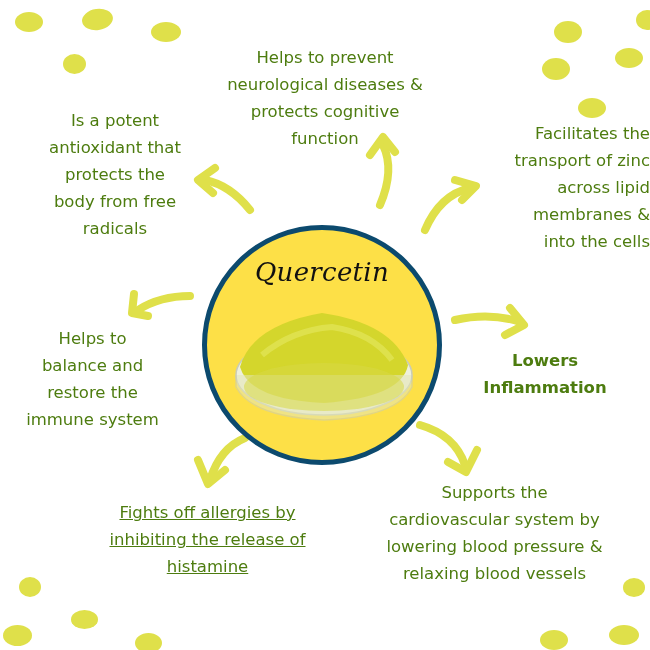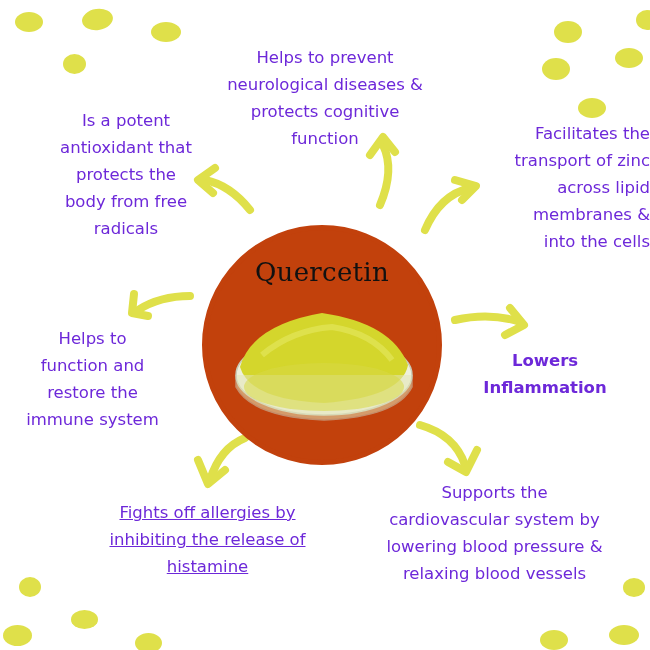--- a/index.html
+++ b/index.html
@@ -7,34 +7,35 @@
       width: 650px; height: 650px; position: relative; overflow: hidden;
       background: #ffffff;
       font-family: "DejaVu Sans", sans-serif;
       color: #111111;
     }
     .dot {
       position: absolute; background: #dfe04a; border-radius: 50%;
     }
     .center-circle {
       position: absolute; left: 202px; top: 225px; width: 240px; height: 240px;
-      border-radius: 50%; background: #c2410c; border: 5px solid #c2410c;
+      border-radius: 50%; background: #fde047; border: 5px solid #0c4a6e;
       box-sizing: border-box;
+      font-style: italic;
     }
     .title {
       position: absolute; left: 0; width: 100%; top: 27px; text-align: center;
       font-family: "DejaVu Serif", serif; font-size: 26px; color: #111;
       letter-spacing: 0.3px;
     }
     .dish {
       position: absolute; left: 25px; top: 75px; width: 185px; height: 120px;
     }
     .benefit {
       position: absolute; text-align: center; font-size: 16.5px; line-height: 27px;
-      color: #6d28d9; white-space: pre-line;
+      color: #4d7c0f; white-space: pre-line;
     }
     .arrows { position: absolute; left: 0; top: 0; width: 650px; height: 650px; }
   </style>
 </head>
 <body>
 
 <div class="dot" style="left:15px;top:12px;width:28px;height:20px;"></div>
 <div class="dot" style="left:82px;top:9px;width:31px;height:21px;transform:rotate(-8deg);"></div>
 <div class="dot" style="left:151px;top:22px;width:30px;height:20px;"></div>
 <div class="dot" style="left:63px;top:54px;width:23px;height:20px;"></div>
@@ -88,32 +89,32 @@
     <path d="M30 50 Q60 25 100 22 Q140 28 160 55" fill="none" stroke="#e3e55a" stroke-width="6" opacity="0.7"></path>
     <path d="M4 70 L4 82 Q20 112 92 115 Q165 112 180 82 L180 70" fill="#e4e6b8" opacity="0.55" stroke="#c9ccb8" stroke-width="1.5"></path>
     <ellipse cx="92" cy="82" rx="80" ry="24" fill="#d7d945" opacity="0.55"></ellipse>
   </svg>
 </div>
 
 <div class="benefit" style="left:200px;top:44px;width:250px;">Helps to prevent
 neurological diseases &amp;
 protects cognitive
 function</div>
-<div class="benefit" style="left:31px;top:107px;width:190px;text-align:center;">Is a potent
+<div class="benefit" style="left:20px;top:107px;width:190px;text-align:center;">Is a potent
 antioxidant that
 protects the
 body from free
 radicals</div>
 <div class="benefit" style="left:465px;top:120px;width:185px;text-align:right;">Facilitates the
 transport of zinc
 across lipid
 membranes &amp;
 into the cells</div>
 <div class="benefit" style="left:5px;top:325px;width:175px;">Helps to
-function and
+balance and
 restore the
 immune system</div>
 <div class="benefit" style="left:465px;top:347px;width:160px;font-weight:bold;">Lowers
 Inflammation</div>
 <div class="benefit" style="left:75px;top:499px;width:265px;text-decoration:underline;">Fights off allergies by
 inhibiting the release of
 histamine</div>
 <div class="benefit" style="left:352px;top:479px;width:285px;">Supports the
 cardiovascular system by
 lowering blood pressure &amp;

